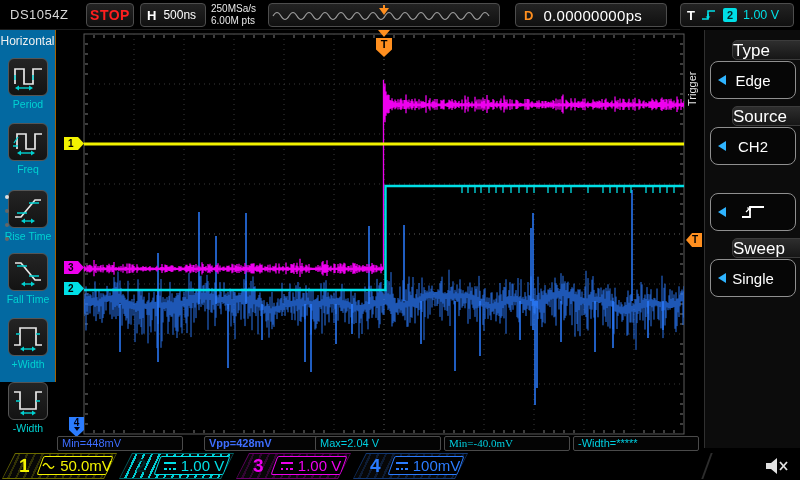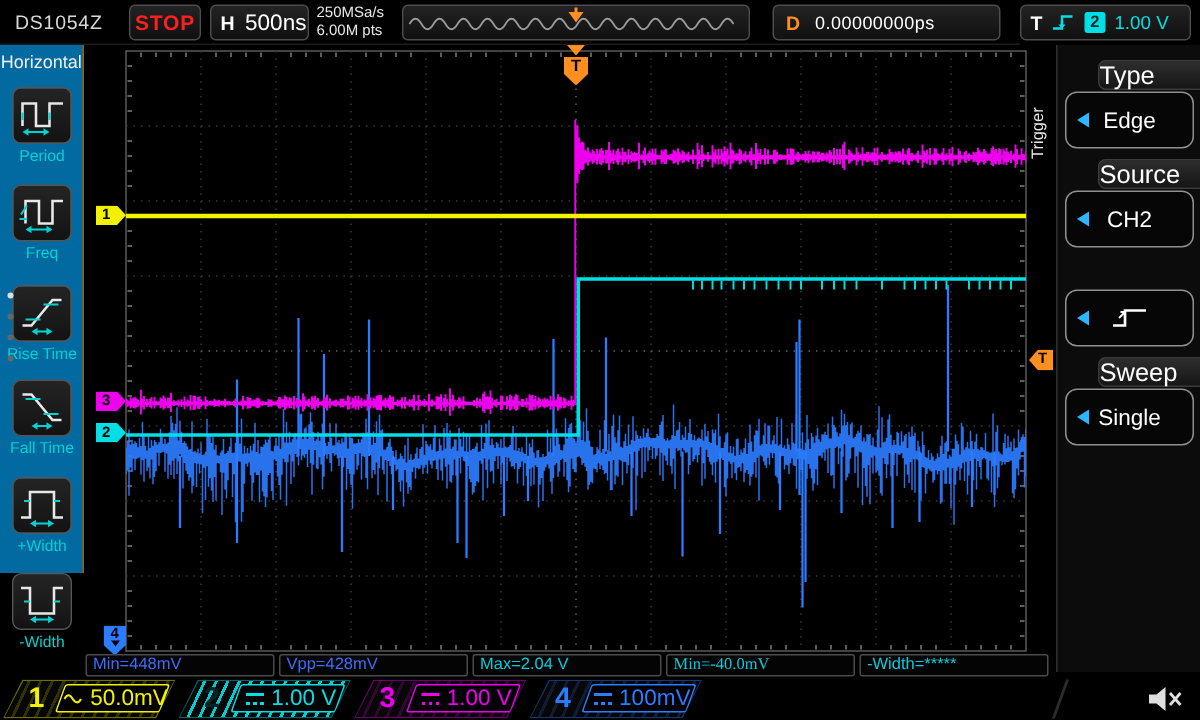--- a/index.html
+++ b/index.html
@@ -8,26 +8,26 @@
   .abs{position:absolute}
 
   
   #topbar{position:absolute;left:0;top:0;width:680px;height:30px;background:#000;border-bottom:1px solid #1c1c1c}
   .tb-box{position:absolute;top:3px;height:24px;background:linear-gradient(#232323,#101010);border:1px solid #4d4d4d;border-radius:4px;color:#fff;display:flex;align-items:center}
   #logo{left:10px;top:7px;color:#d8d8d8;font-size:13px;letter-spacing:.5px;position:absolute}
   #stop-box{left:86px;width:48px;justify-content:center}
   #stop-box span{color:var(--red);font-weight:bold;font-size:14px;letter-spacing:.5px}
   #h-box{left:140px;width:66px;padding:0 6px;gap:7px}
   #h-box .hlab{font-weight:bold;font-size:13px}
-  #h-box .hval{font-size:15px}
+  #h-box .hval{font-size:12px}
   #rate{left:211px;top:3px;position:absolute;color:#e8e8e8;font-size:10px;line-height:12px}
   #preview-box{left:268px;width:232px;padding:0}
   #d-box{left:515px;width:152px;padding:0 8px;gap:10px}
   #d-box .dlab{color:var(--orange);font-weight:bold;font-size:13px}
-  #d-box .dval{font-size:12px;letter-spacing:.3px}
+  #d-box .dval{font-size:15px;letter-spacing:.3px}
   #t-box{left:680px;width:114px;padding:0 6px;gap:6px}
   #t-box .tlab{font-weight:bold;font-size:13px}
   #t-box .tsrc{background:var(--ch2);color:#00282a;font-weight:bold;font-size:11px;width:14px;height:14px;border-radius:2px;text-align:center;line-height:14px}
   #t-box .tlev{color:var(--ch2);font-size:12.5px}
 
   
   #left-menu{position:absolute;left:0;top:30px;width:56px;height:352px;background:#0369a1;border-right:1px solid #a16207}
   #lm-title{color:#f0f0f0;font-size:12px;text-align:center;padding-top:4px}
   .lm-item{position:absolute;left:0;width:56px;text-align:center;cursor:pointer}
   .lm-icon{width:40px;height:38px;margin:0 auto;background:linear-gradient(#242424,#131313);border:1px solid #555;border-radius:6px;display:flex;align-items:center;justify-content:center}
@@ -262,21 +262,21 @@
   </div>
 
   <div class="sk-label" style="top:238px">Sweep</div>
   <div class="sk-value" style="top:259px">
     <div class="sk-arrow-left"></div>
     <span>Single</span>
   </div>
 
 
   <div class="meas-box" style="left: 57px; color: rgb(62, 110, 255);">Min=448mV</div>
-  <div class="meas-box" style="left: 186px; color: rgb(62, 110, 255);">Vpp=428mV</div>
+  <div class="meas-box" style="left: 204px; color: rgb(62, 110, 255); font-weight: bold;">Vpp=428mV</div>
   <div class="meas-box" style="left: 315px; color: rgb(0, 207, 224);">Max=2.04 V</div>
   <div class="meas-box" style="left: 444px; color: rgb(0, 207, 224); font-family: Liberation Serif, serif;">Min=-40.0mV</div>
   <div class="meas-box" style="left: 573px; color: rgb(0, 207, 224);">-Width=*****</div>
 
   <div id="bottombar">
     <div class="ch-block" style="left: 2px; --cc: #f2f200;">
       <div class="ch-border"></div>
       <div class="ch-inner"></div>
       <div class="ch-num">1</div>
       <div class="ch-valuebox"></div>

